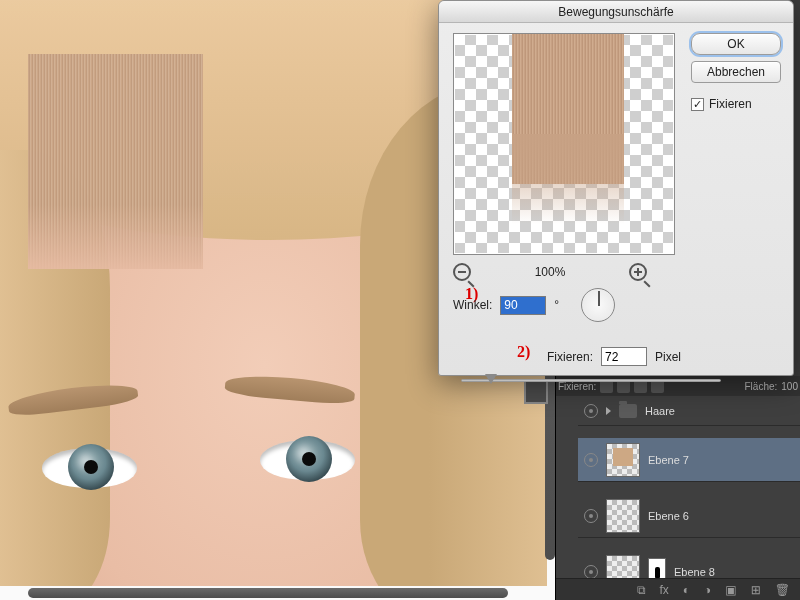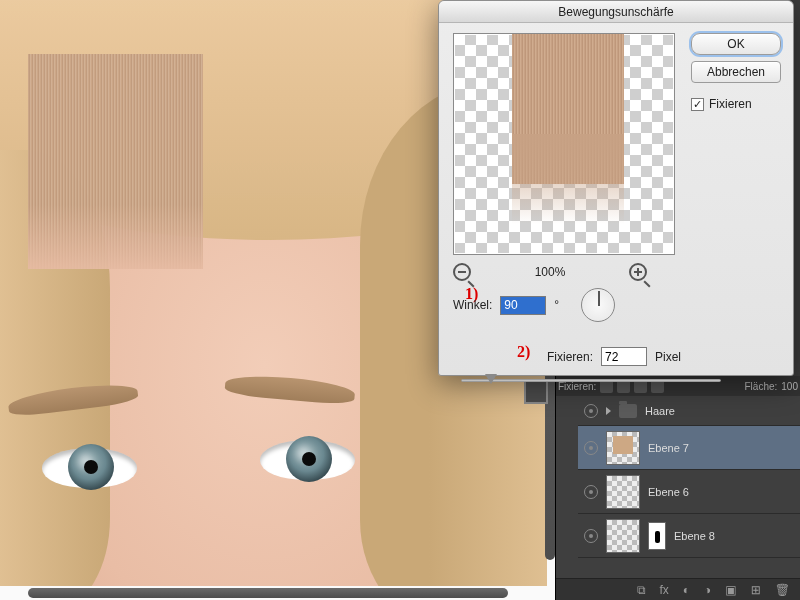--- a/index.html
+++ b/index.html
@@ -29,21 +29,21 @@
   .lockrow { position:absolute; top:376px; left:0; right:0; height:20px; background:#323232; font-size:10px; color:#bbb; padding:3px 2px; display:flex; gap:4px; align-items:center; }
   .lockrow .sp { flex:1; }
   .lockrow .g { width:13px; height:13px; background:#555; border-radius:2px; }
   .layers { position:absolute; top:396px; left:0; right:0; bottom:22px; background:#3f3f3f; font-size:11px; color:#ddd;padding-left:22px; }
   .grp { display:flex; align-items:center; height:30px; border-bottom:1px solid #2b2b2b; padding:0 6px; gap:8px; }
   .eyei { width:14px; height:14px; border:1px solid #888; border-radius:50%; position:relative; }
   .eyei::after { content:""; position:absolute; left:4px; top:4px; width:4px; height:4px; background:#888; border-radius:50%; }
   .tw { width:0; height:0; border-left:5px solid #aaa; border-top:4px solid transparent; border-bottom:4px solid transparent; }
   .fold { width:18px; height:14px; background:#5b5b5b; border-radius:2px; position:relative; }
   .fold::before { content:""; position:absolute; left:0; top:-3px; width:8px; height:3px; background:#5b5b5b; border-radius:1px 1px 0 0; }
-  .lrow { display:flex; align-items:center; height:44px; border-bottom:1px solid #2b2b2b; padding:0 6px; gap:8px; }
+  .lrow { display:flex; align-items:center; height:44px; border-bottom:1px solid #2b2b2b; padding:0 6px; gap:8px;margin-top:12px; }
   .lrow.sel { background:#5e6f84; }
   .thumb { width:34px; height:34px; background: repeating-conic-gradient(#bbb 0 25%, #eee 0 50%) 0 0/10px 10px; border:1px solid #666; position:relative; }
   .thumb .fill { position:absolute; left:6px; top:4px; width:20px; height:18px; background:#cda884; }
   .mask { width:18px; height:28px; background:#fff; border:1px solid #666; position:relative; }
   .mask::after { content:""; position:absolute; left:6px; top:8px; width:5px; height:12px; background:#000; border-radius:2px; }
   .lfoot { position:absolute; bottom:0; left:0; right:0; height:22px; background:#323232; display:flex; align-items:center; justify-content:flex-end; gap:14px; padding:0 10px; color:#999; font-size:12px; border-top:1px solid #222; }
   .lfoot span { cursor:default; }
   .colorsw { position:absolute; top:380px; left:-32px; width:24px; height:24px; border:2px solid #888; background:#4a4a4a; }
 
   .dialog { position:absolute; left:438px; top:0; width:356px; height:376px; background: linear-gradient(#ededed,#e3e3e3); border:1px solid #8e8e8e; border-radius:6px 6px 3px 3px; box-shadow: 0 8px 30px rgba(0,0,0,.45); font-size:12px; color:#222; }

